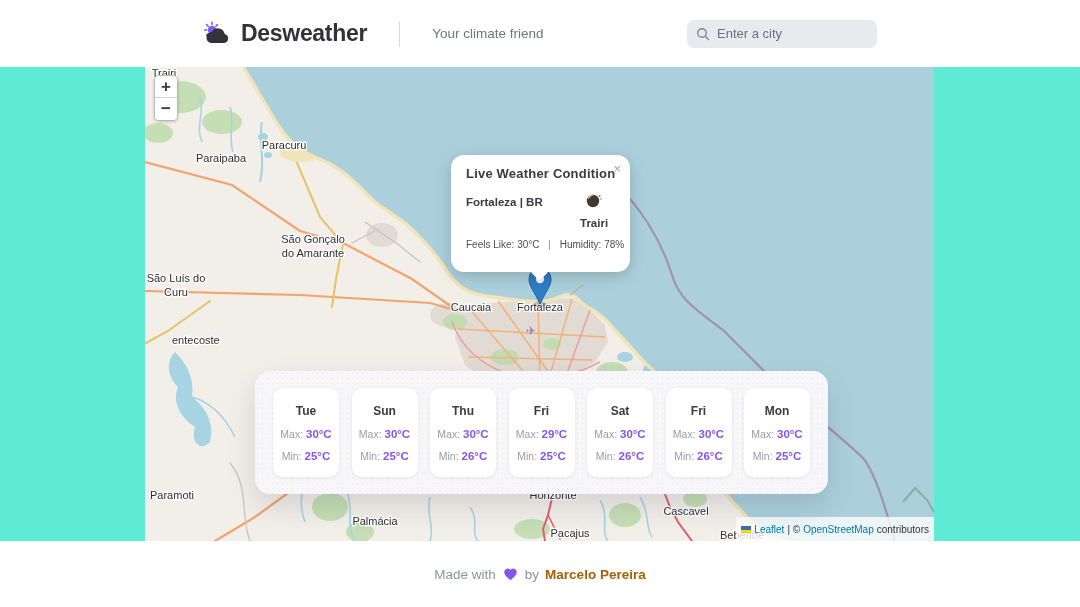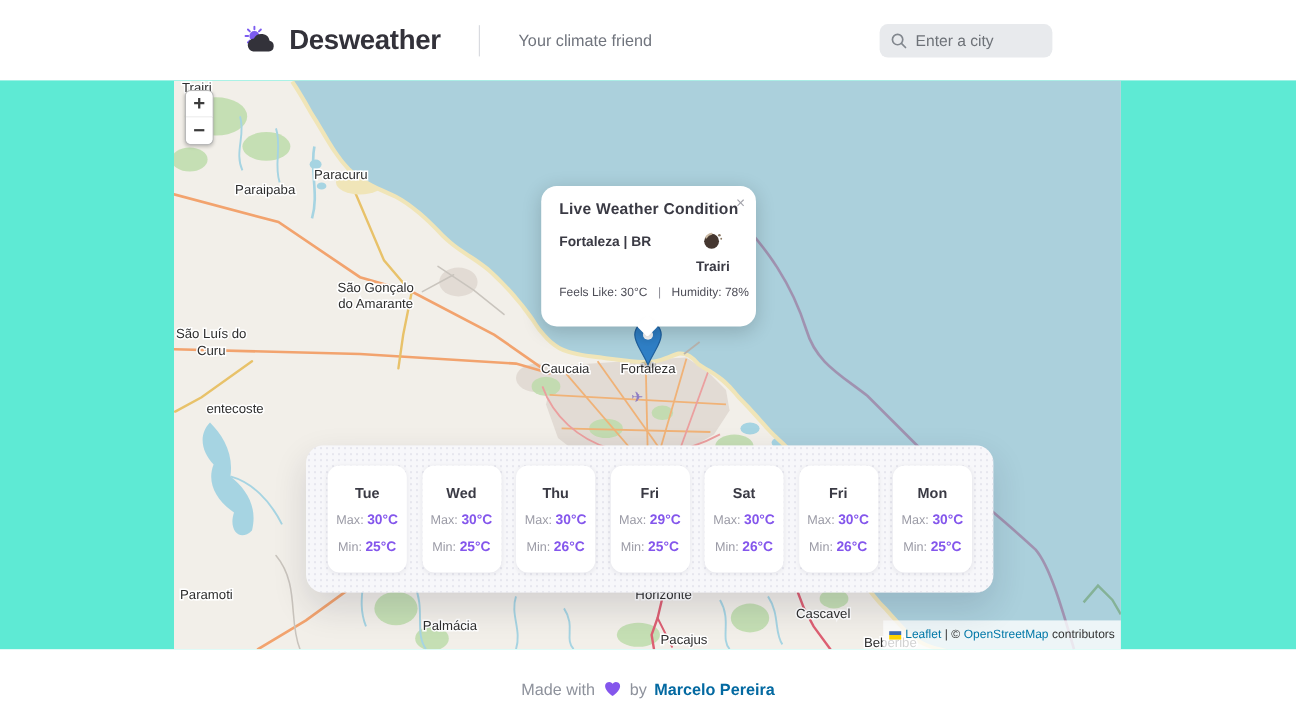--- a/index.html
+++ b/index.html
@@ -7,21 +7,21 @@
     font-family:"Liberation Sans", sans-serif; }
 
   
   .header { position:relative; height:67px; background:#fff; display:flex;
     align-items:center; justify-content:space-between; padding:4px 203px; }
   .brand-group { display:flex; align-items:center; gap:12px; }
   .brand-row { display:flex; align-items:center; gap:8px; }
   .brand-title { font-size:23px; font-weight:800; color:#33323a; letter-spacing:-0.3px; }
   .brand-divider { width:1px; height:26px; background:#d9dbe0; margin:0 20px; }
   .tagline { font-size:13.5px; color:#70747d; }
-  .search-box { position:relative; width:144px; height:28px; }
+  .search-box { position:relative; width:190px; height:28px; }
   .search-box input { width:100%; height:100%; border:none; outline:none;
     background:#e8eaed; border-radius:7px; padding:0 10px 0 30px;
     font-size:13px; color:#3c4043; font-family:"Liberation Sans",sans-serif; }
   .search-box input::placeholder { color:#6e7278; }
   .search-icon-wrap { position:absolute; left:9px; top:7px; width:14px; height:14px; }
 
   
   .map-section { position:relative; width:1080px; height:474px; background:#5eead4; overflow:hidden; }
   .map-svg { position:absolute; left:0; top:0; }
 
@@ -66,21 +66,21 @@
   
   .attribution { position:absolute; right:146px; bottom:0; height:15px; z-index:5;
     background:rgba(255,255,255,.78); display:flex; align-items:center; gap:3px;
     padding:12px 5px; font-size:10px; color:#333; white-space:nowrap; }
   .attribution a { color:#0078A8; text-decoration:none; cursor:pointer; }
   .flag { width:10px; height:7px; background:linear-gradient(#3C6CB5 50%,#FFD500 50%); display:inline-block; }
 
   
   .footer { height:66px; display:flex; align-items:center; justify-content:center; gap:6px;
     background:#fff; font-size:13.5px; color:#8e929c; }
-  .footer .author { color:#0369a1; font-weight:700; }
+  .footer .author { color:#a16207; font-weight:700; }
   .heart { width:15px; height:14px; margin:0 1px; }
 </style>
 </head>
 <body>
 
 <div class="header">
   <div class="brand-group">
     <div class="brand-row">
       <svg width="30" height="26" viewBox="0 0 30 26">
         <g fill="#7c5cf0">
@@ -270,21 +270,21 @@
     </div>
   </div>
 
   <div class="forecast-panel">
     <div class="day-card">
       <div class="day-name">Tue</div>
       <div class="day-line"><span>Max:</span> <b>30°C</b></div>
       <div class="day-line"><span>Min:</span> <b>25°C</b></div>
     </div>
     <div class="day-card">
-      <div class="day-name">Wed</div>
+      <div class="day-name">Sun</div>
       <div class="day-line"><span>Max:</span> <b>30°C</b></div>
       <div class="day-line"><span>Min:</span> <b>25°C</b></div>
     </div>
     <div class="day-card">
       <div class="day-name">Thu</div>
       <div class="day-line"><span>Max:</span> <b>30°C</b></div>
       <div class="day-line"><span>Min:</span> <b>26°C</b></div>
     </div>
     <div class="day-card">
       <div class="day-name">Fri</div>

